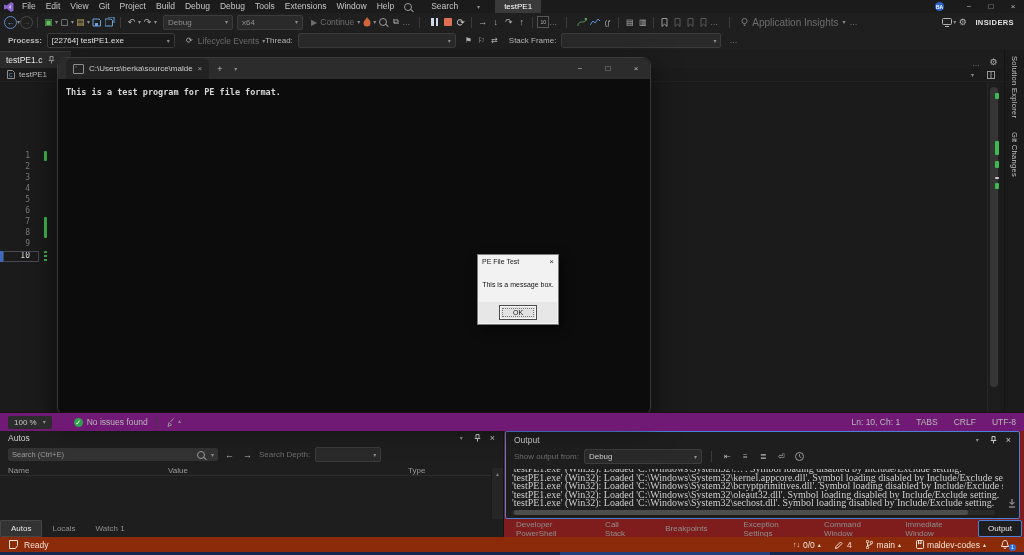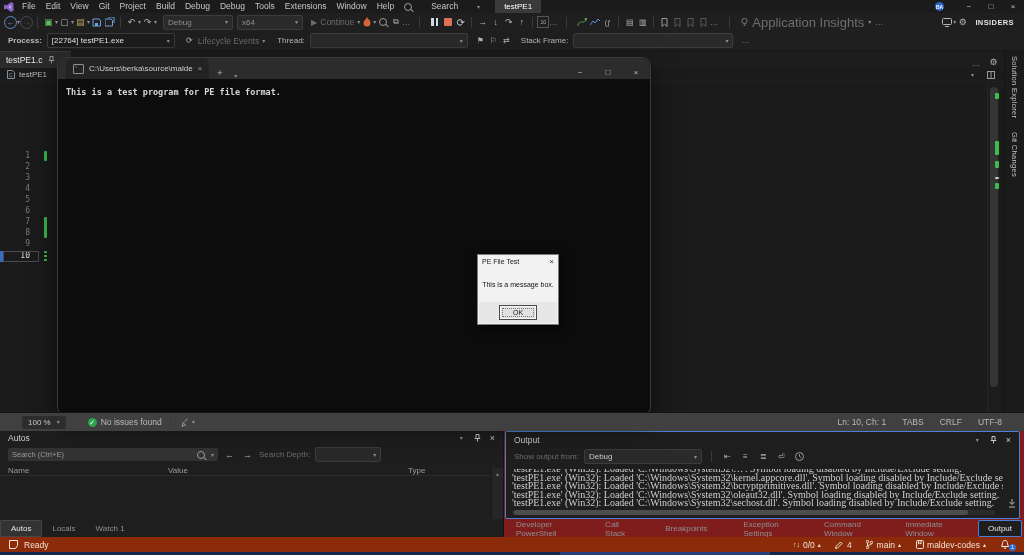--- a/index.html
+++ b/index.html
@@ -41,34 +41,34 @@
   .gbar{position:absolute;left:44px;width:3px;background:#3fba4e;border-radius:1px}
   .curline{position:absolute;left:3px;top:201px;width:36px;height:11px;border:1px solid #4a4a52;box-sizing:border-box}
   .curbar{position:absolute;left:0;top:201px;width:3px;height:11px;background:#3a6bc4}
   .vscroll{position:absolute;right:4px;top:33px;width:12px;bottom:0;background:#1d1d1d;border-left:1px solid #262626}
   .vthumb{position:absolute;left:2px;right:2px;top:4px;height:300px;background:#353535;border-radius:4px}
   .mark{position:absolute;right:1px;width:4px;background:#3fba4e;border-radius:1px}
   .sidestrip{top:50px;left:1004px;width:20px;height:362px;background:#1b1b1b;border-left:1px solid #141414;display:flex;flex-direction:column;align-items:center;gap:14px;padding-top:6px;box-sizing:border-box}
   .vtext{writing-mode:vertical-rl;font-size:7.5px;color:#c2c2c2;letter-spacing:.3px}
   
   .conwin{top:57px;left:57px;width:592px;height:356px;border-radius:8px;box-shadow:0 10px 30px rgba(0,0,0,.6);border:1px solid #3a3a3a;background:#0c0c0c;z-index:5}
-  .contitle{height:21px;background:#2c2c2c;border-radius:8px 8px 0 0;display:flex;align-items:flex-end}
+  .contitle{height:21px;background:#2c2c2c;border-radius:8px 8px 0 0;display:flex;align-items:center}
   .contab{margin-left:8px;height:21px;background:#232323;border-radius:6px 6px 0 0;display:flex;align-items:center;gap:5px;padding:0 7px;font-size:8px;color:#cfcfcf;max-width:150px}
   .termico{width:9px;height:8px;border:1px solid #8f8f8f;border-radius:1px;position:relative}
   .termico::after{content:"›";position:absolute;left:1px;top:-2px;font-size:6px;color:#8f8f8f}
   .conbody{position:absolute;top:21px;left:0;right:0;bottom:0;background:#0c0c0c;border-radius:0 0 8px 8px;padding:8px 0 0 8px;box-sizing:border-box}
   .context{font-family:"DejaVu Sans Mono",monospace;font-size:8.5px;font-weight:bold;color:#d6d6d6}
   
   .msgbox{top:254px;left:477px;width:82px;height:71px;background:#f2f2f2;border:1px solid #7b7b7b;box-shadow:3px 4px 10px rgba(0,0,0,.55);z-index:9;box-sizing:border-box}
   .msgtitle{height:13px;display:flex;align-items:center;padding:0 4px;font-size:7px;color:#1a1a1a}
   .msgbody{height:32px;display:flex;align-items:center;justify-content:center;font-size:7px;color:#111}
   .msgfoot{position:absolute;left:1px;right:1px;bottom:1px;height:21px;background:#e7e7e7;display:flex;align-items:center;justify-content:center}
   .okbtn{width:36px;height:13px;background:#e2e2e2;border:1px solid #4a4a4a;box-shadow:inset 0 0 0 1px #f6f6f6;outline:1px dotted #777;outline-offset:-4px;font-size:7px;color:#111;display:flex;align-items:center;justify-content:center}
   
-  .estatus{top:412px;left:0;right:0;height:18px;background:#404040;border-top:1px solid #141414;display:flex;align-items:center;padding:0 22px;font-size:8.5px;color:#b9b9b9;z-index:6}
+  .estatus{top:412px;left:0;right:0;height:18px;background:#701a75;border-top:1px solid #141414;display:flex;align-items:center;padding:0 8px;font-size:8.5px;color:#b9b9b9;z-index:6}
   .zoombox{background:#2c2c2c;border-radius:2px;height:13px;display:flex;align-items:center;gap:6px;padding:0 6px;font-size:8px;color:#c9c9c9}
   .chk{width:9px;height:9px;border-radius:50%;background:#2ea04f;color:#fff;font-size:7px;line-height:9px;text-align:center}
   
   .panels{top:430px;left:0;right:0;height:107px;background:#7f1d1d}
   .autos{position:absolute;left:0;top:0;width:503px;height:107px;background:#1e1e1e;border-right:1px solid #141414}
   .phead{height:16px;display:flex;align-items:center;padding:0 8px;font-size:8.5px;color:#cfcfcf}
   .ptool{height:17px;display:flex;align-items:center;padding:0 8px;gap:5px}
   .searchbox{position:relative;width:210px;height:13px;background:#333;border-radius:2px;display:flex;align-items:center}
   .searchbox input{background:transparent;border:0;outline:0;color:#c9c9c9;font-size:7.5px;font-family:"Liberation Sans",sans-serif;width:170px;padding:0 4px}
   .searchbox input::placeholder{color:#9a9a9a}
@@ -250,21 +250,21 @@
     </span>
     <span class="dots">…</span>
     <span class="sep" style="margin:0 10px"></span>
     <span class="r" style="gap:4px">
       <span class="icn dim" style="width:8px">
         <svg width="7" height="9" viewBox="0 0 7 9">
             <circle cx="3.5" cy="3" r="2.6" fill="none" stroke="#777"></circle>
             <path d="M2.5 6 h2 M2.8 7.5 h1.4" stroke="#777"></path>
           </svg>
       </span>
-      <span class="dim" style="font-size:13px">Application Insights</span>
+      <span class="dim" style="font-size:10px">Application Insights</span>
       <span class="chev">▾</span>
       <span class="dots">…</span>
     </span>
     <span class="grow"></span>
     <span class="icn">
       <svg width="10" height="9" viewBox="0 0 10 9">
           <rect x=".5" y=".5" width="9" height="6" rx="1" fill="none" stroke="#b4b4b4"></rect>
           <path d="M3 8.5 h4" stroke="#b4b4b4"></path>
         </svg>
     </span>
@@ -275,21 +275,21 @@
 
   <div class="abs procbar">
     <span class="lbl">Process:</span>
     <span class="dd" style="width:118px;margin-left:5px;background:#1c1c1c;color:#e2e2e2">
       <span>[22764] testPE1.exe</span>
         <span class="chev">▾</span>
     </span>
     <span class="icn dim" style="margin-left:8px;font-size:8px">⟳</span>
     <span class="dim" style="font-size:8.5px;margin-left:2px">Lifecycle Events</span>
     <span class="chev" style="margin-left:3px">▾</span>
-    <span class="lbl dim" style="margin-left:12px;font-weight:normal">Thread:</span>
+    <span class="lbl dim" style="font-weight:normal">Thread:</span>
     <span class="dd" style="width:148px;margin-left:5px">
         <span></span>
         <span class="chev">▾</span>
       </span>
     <span class="icn dim" style="margin-left:6px;font-size:8px">⚑</span>
     <span class="icn dim" style="font-size:8px">⚐</span>
     <span class="icn dim" style="font-size:8px">⇄</span>
     <span class="lbl dim" style="margin-left:8px;font-weight:normal">Stack Frame:</span>
     <span class="dd" style="width:150px;margin-left:5px">
         <span></span>

